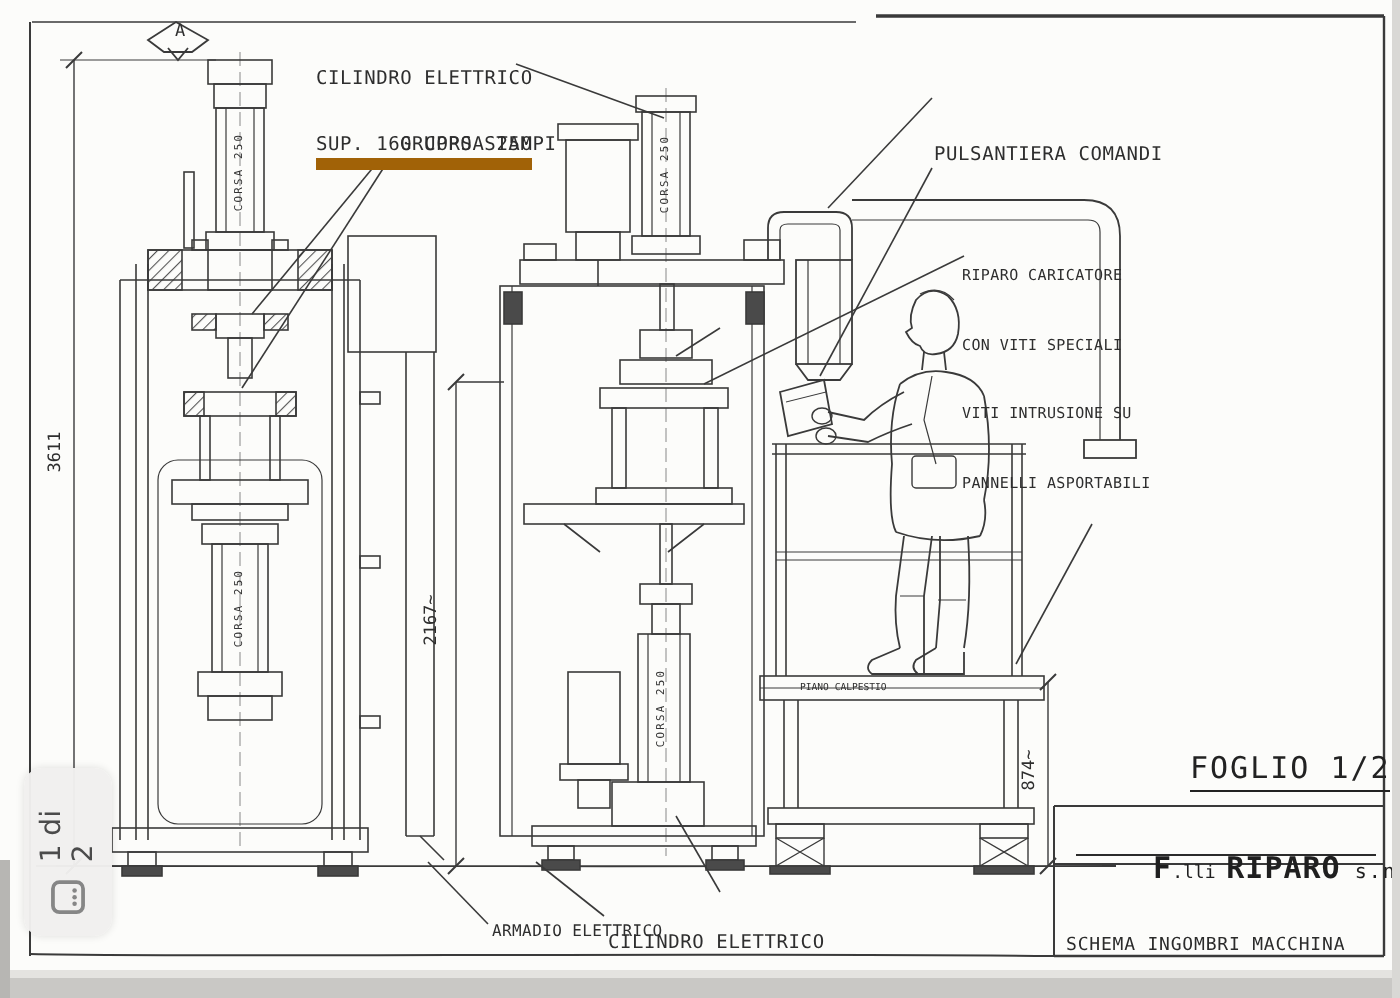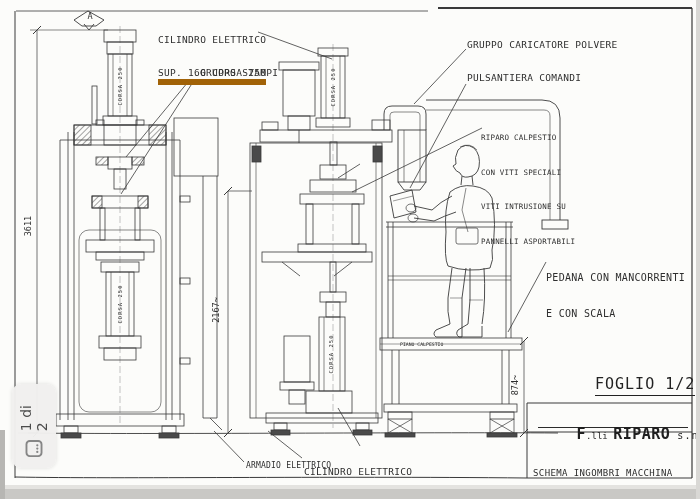--- a/index.html
+++ b/index.html
@@ -264,35 +264,30 @@
     </g>
   </svg>
 
   <div class="lbl" style="left:158px;top:12px;">
     <span class="ln">CILINDRO ELETTRICO</span>
     <span class="ln"><span class="u">SUP. 160 CORSA 250</span></span>
   </div>
 
   <div class="lbl" style="left:200px;top:67px;">GRUPPO STAMPI</div>
 
-  <div class="lbl" style="left:467px;top:39px;">GRUPPO CARICATORE POLVERE</div>
 
   <div class="lbl" style="left:467px;top:72px;">PULSANTIERA COMANDI</div>
 
   <div class="lbl sm" style="left:481px;top:109px;">
-    <span class="ln">RIPARO CALPESTIO</span>
+    <span class="ln">RIPARO CARICATORE</span>
     <span class="ln">CON VITI SPECIALI</span>
     <span class="ln">VITI INTRUSIONE SU</span>
     <span class="ln">PANNELLI ASPORTABILI</span>
   </div>
 
-  <div class="lbl" style="left:546px;top:248px;font-size:10px;line-height:12px;">
-    <span class="ln">PEDANA CON MANCORRENTI</span>
-    <span class="ln">E CON SCALA</span>
-  </div>
 
   <div class="lbl sm" style="left:246px;top:460px;font-size:8px;">ARMADIO ELETTRICO</div>
 
   <div class="lbl" style="left:304px;top:444px;">
     <span class="ln">CILINDRO ELETTRICO</span>
     
   </div>
 
   <div class="lbl tiny" style="left:400px;top:338.5px;">PIANO CALPESTIO</div>
 

